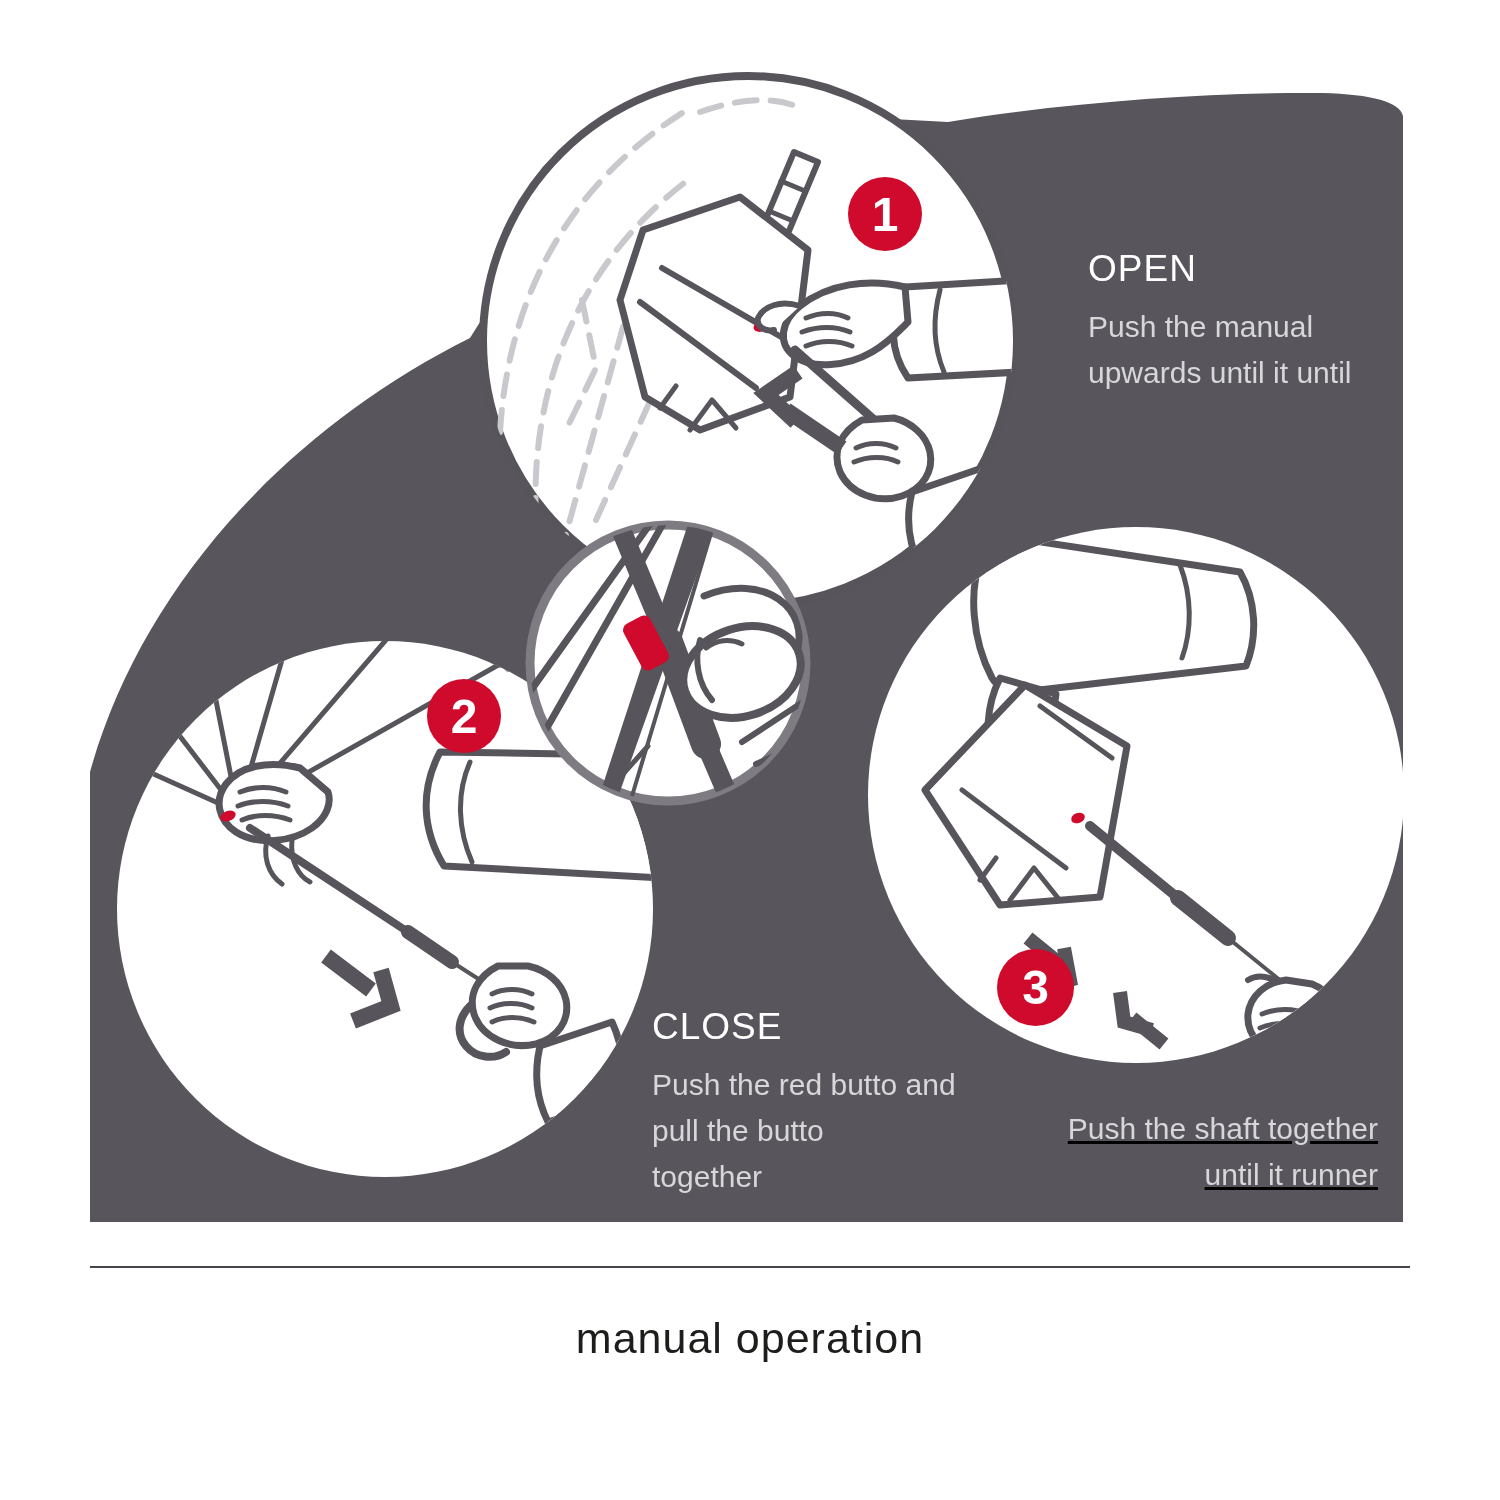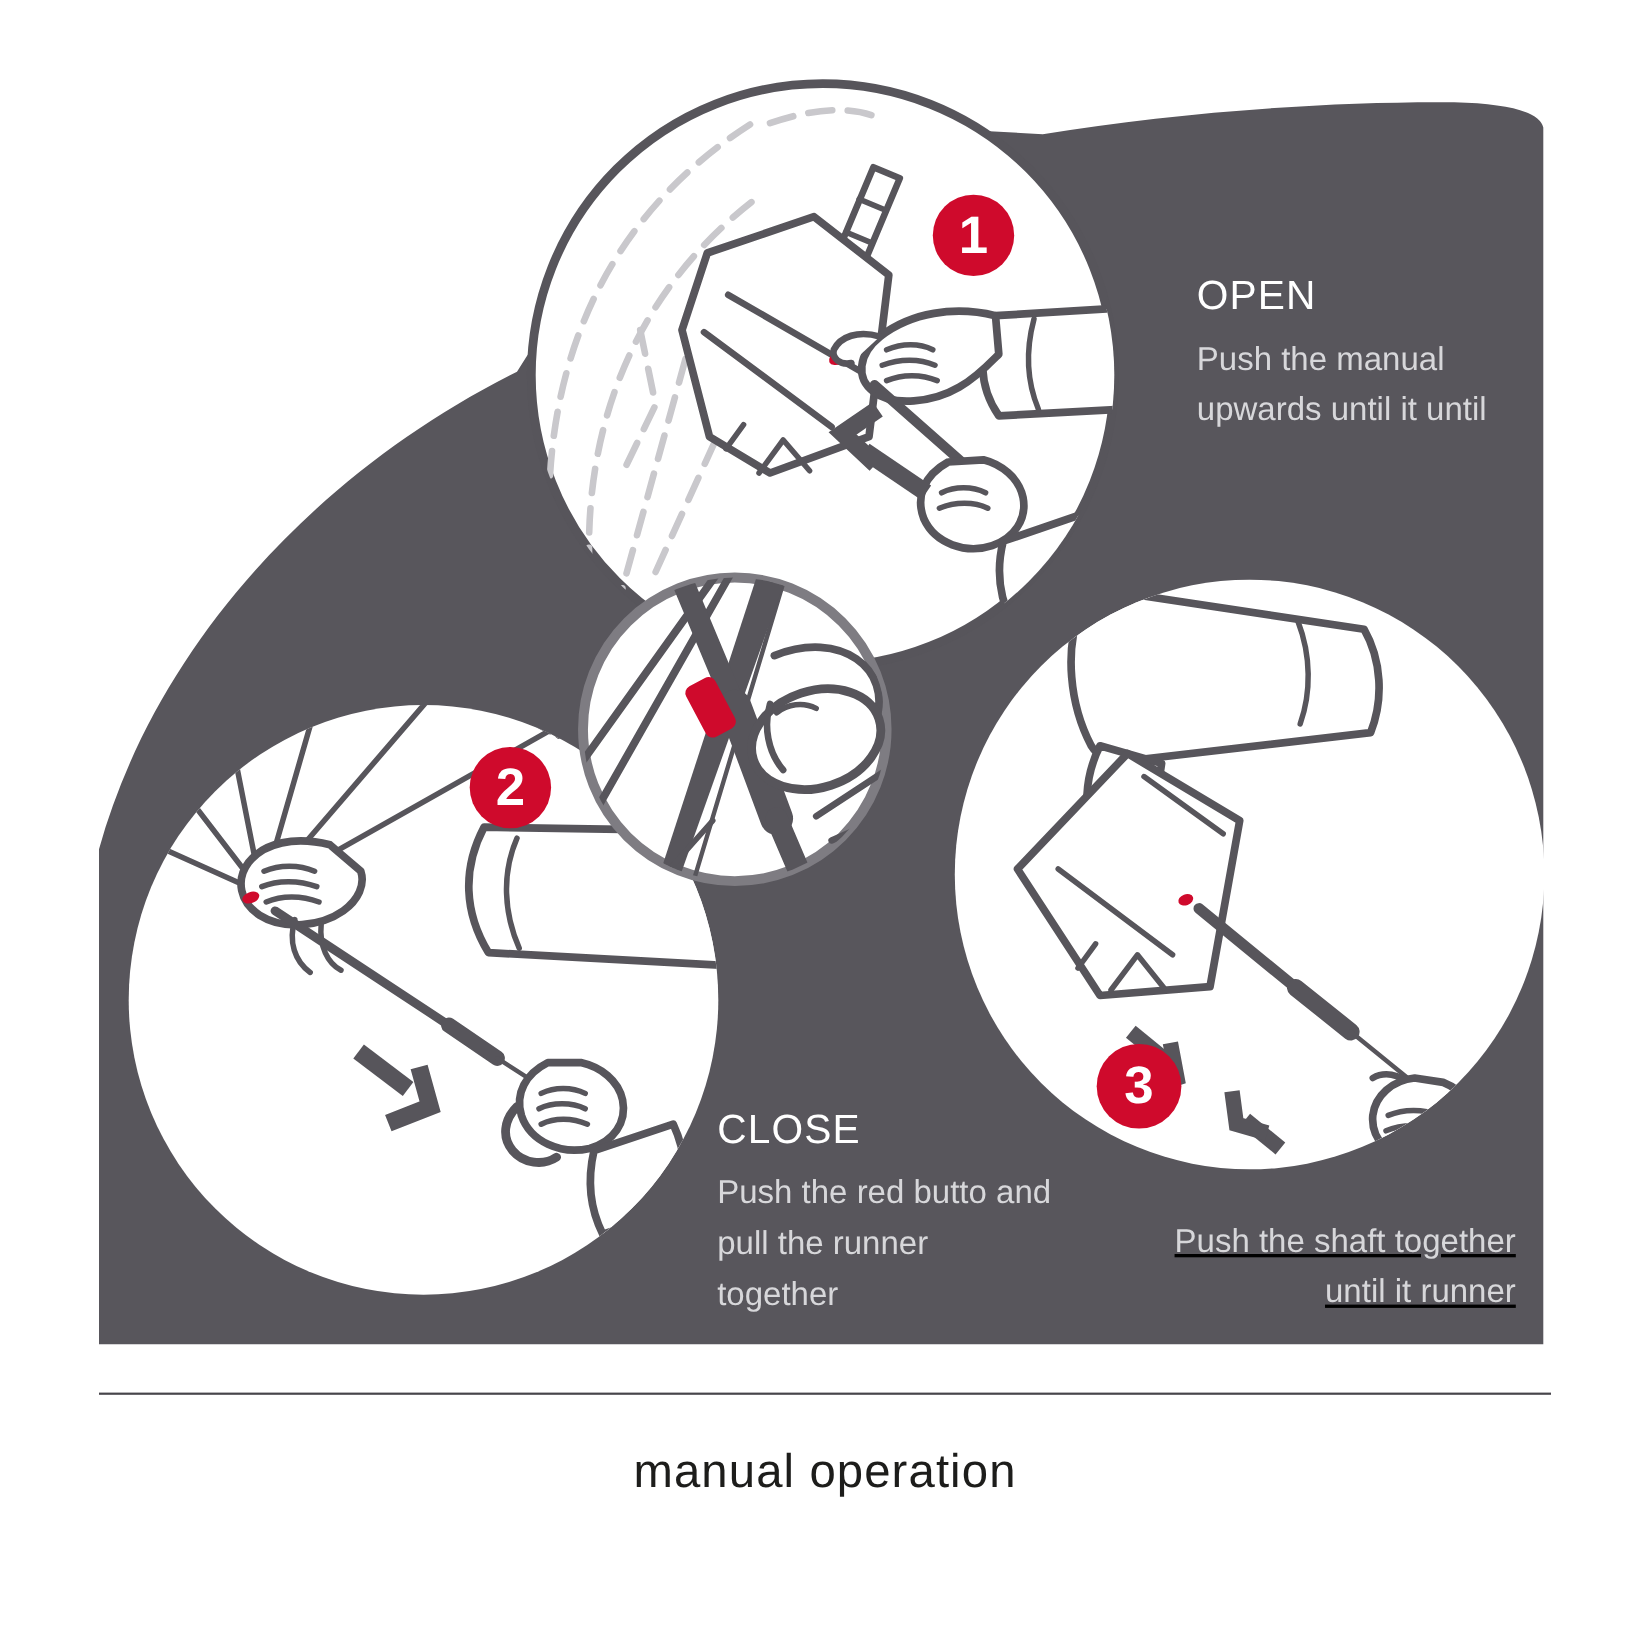--- a/index.html
+++ b/index.html
@@ -237,21 +237,21 @@
     <div class="step-body">
       <div>Push the manual</div>
       <div>upwards until it until</div>
     </div>
   </div>
 
   <div class="textblock" style="left:652px;top:1006px">
     <div class="step-title">CLOSE</div>
     <div class="step-body">
       <div>Push the red butto and</div>
-      <div>pull the runner</div>
+      <div>pull the butto</div>
       <div>together</div>
     </div>
   </div>
 
   <div class="textblock align-right" style="right:122px;top:1092px">
     <div class="step-body">
       <div>Push the shaft together</div>
       <div>until it runner</div>
     </div>
   </div>

